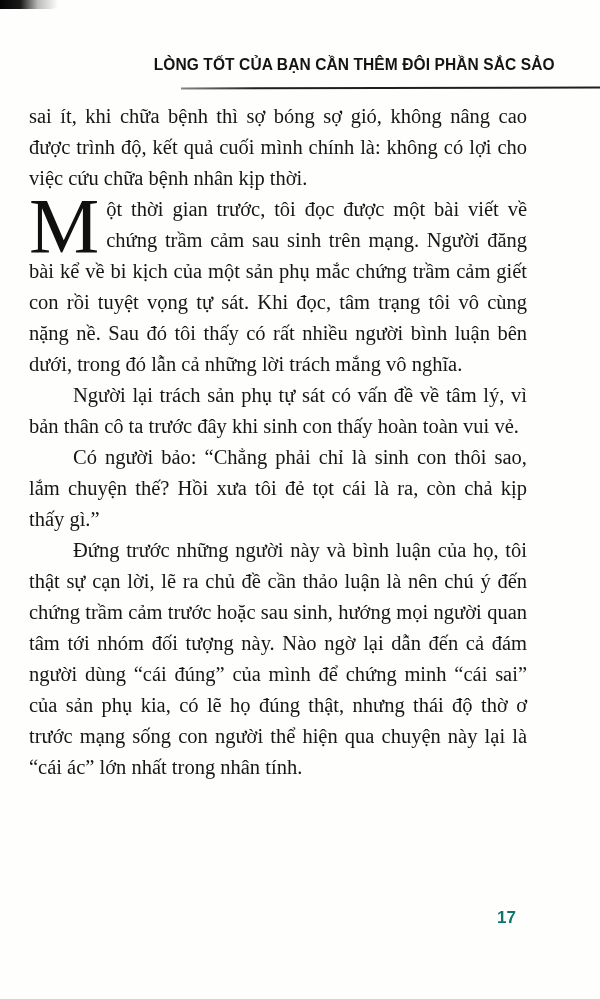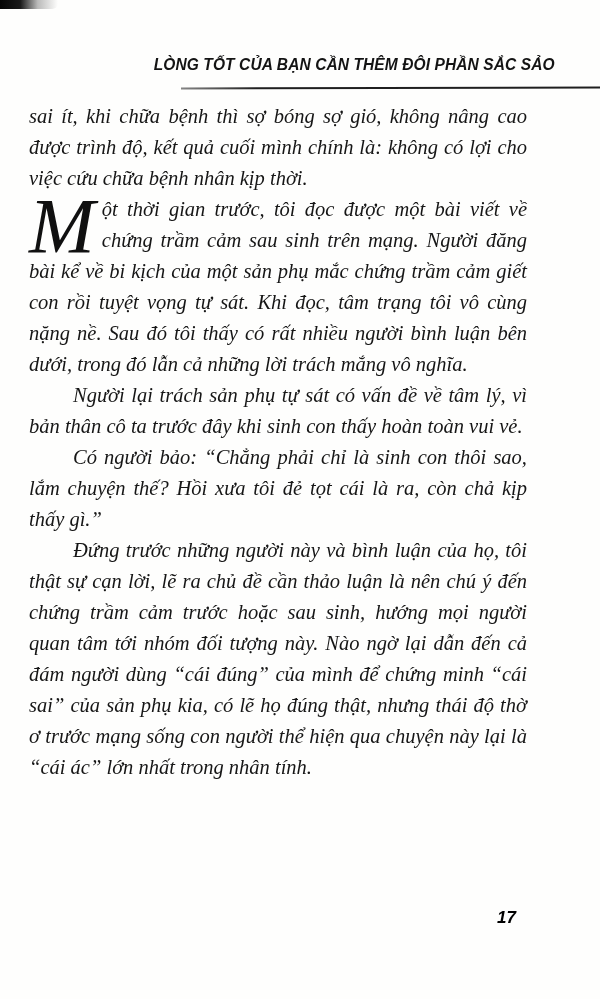--- a/index.html
+++ b/index.html
@@ -5,21 +5,20 @@
   * { margin: 0; padding: 0; box-sizing: border-box; }
   html, body { background: #e8e8e8; }
   .page {
     position: relative;
     width: 600px;
     height: 999px;
     margin: 0 auto;
     background: #fefefd;
     overflow: hidden;
     color: #1b1b1b;
-    font-style: italic;
   }
   
   .scan-smudge {
     position: absolute;
     top: 0; left: 0;
     width: 58px; height: 9px;
     background: linear-gradient(to right, #050505 0%, #1a1a1a 35%, rgba(60,60,60,0.35) 65%, rgba(255,255,255,0) 100%);
     border-bottom-right-radius: 6px;
   }
   
@@ -72,21 +71,21 @@
     color: #101010;
   }
   
   .page-number {
     position: absolute;
     top: 908px;
     left: 497px;
     font-family: "Liberation Sans", sans-serif;
     font-weight: bold;
     font-size: 17px;
-    color: #000000;
+    color: #0f766e;
   }
 </style>
 </head>
 <body>
 
 <div class="page">
 
   <div class="scan-smudge"></div>
 
   <div class="running-header">LÒNG TỐT CỦA BẠN CẦN THÊM ĐÔI PHẦN SẮC SẢO</div>

